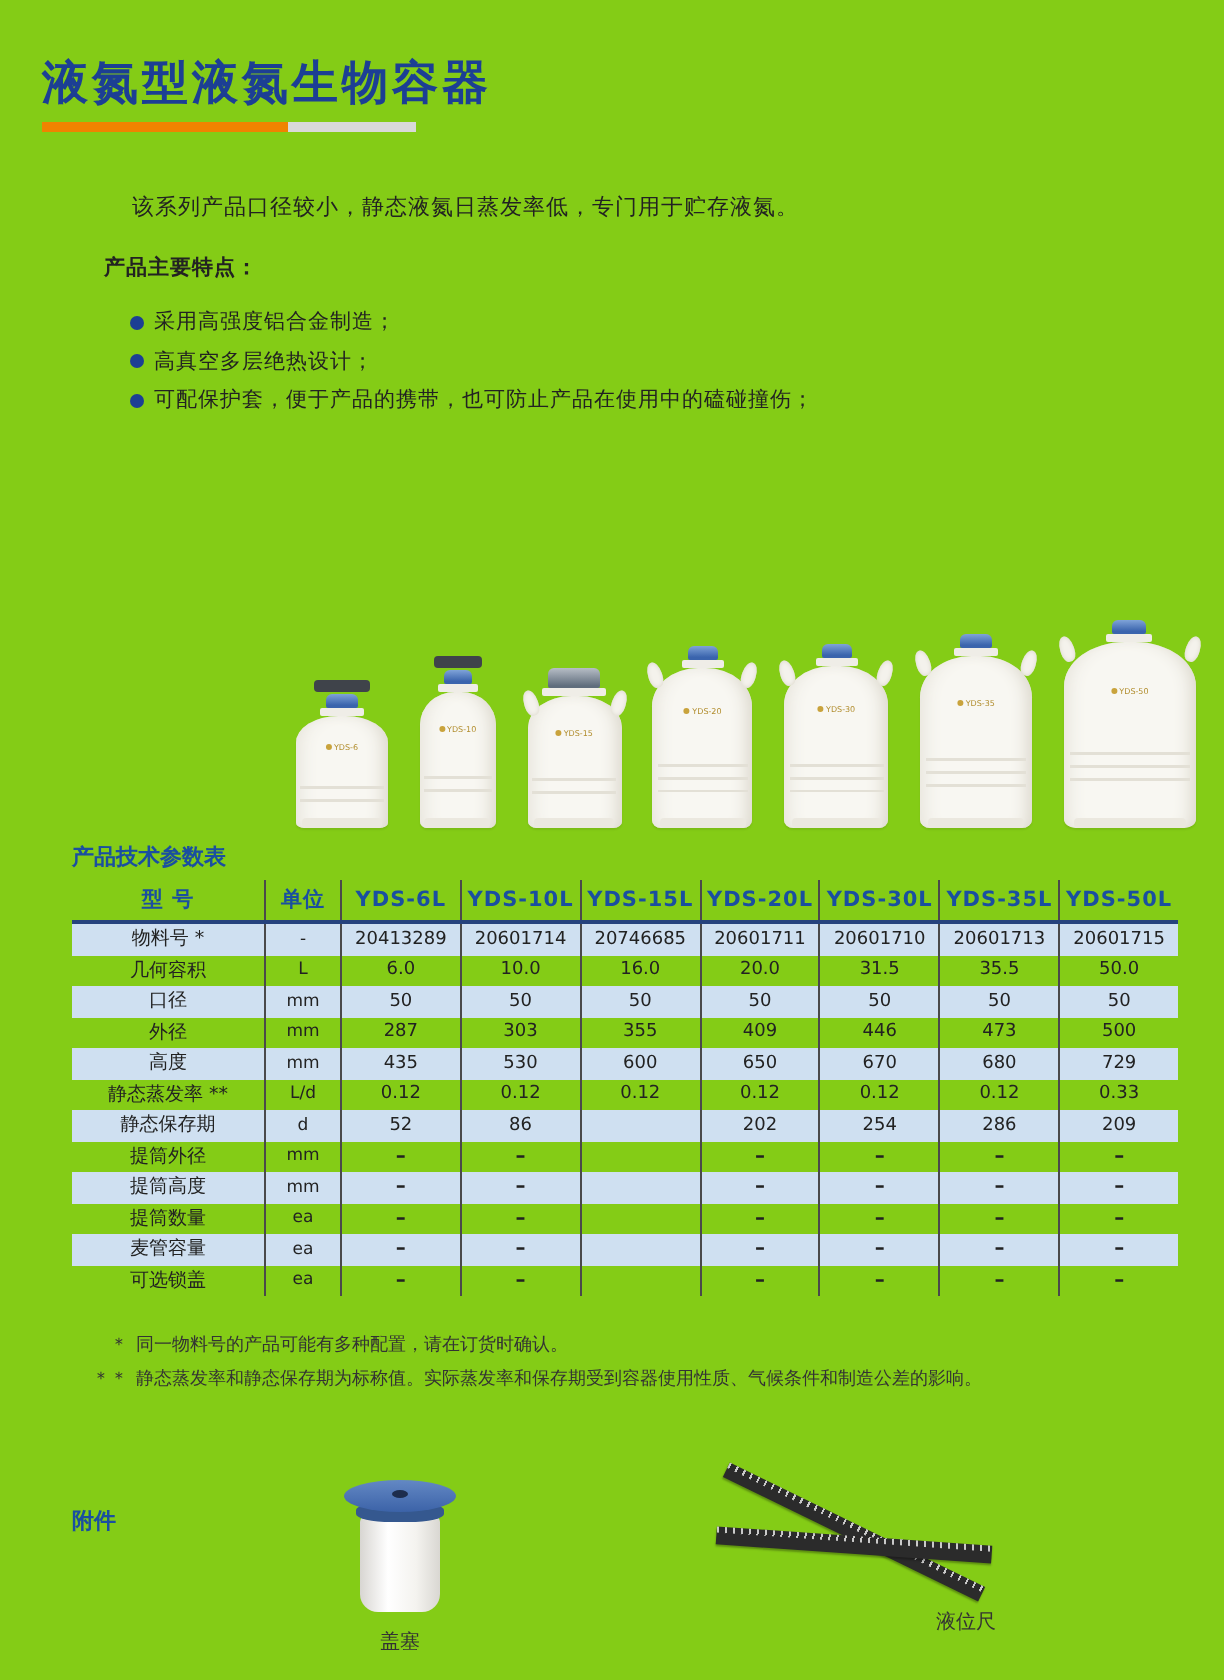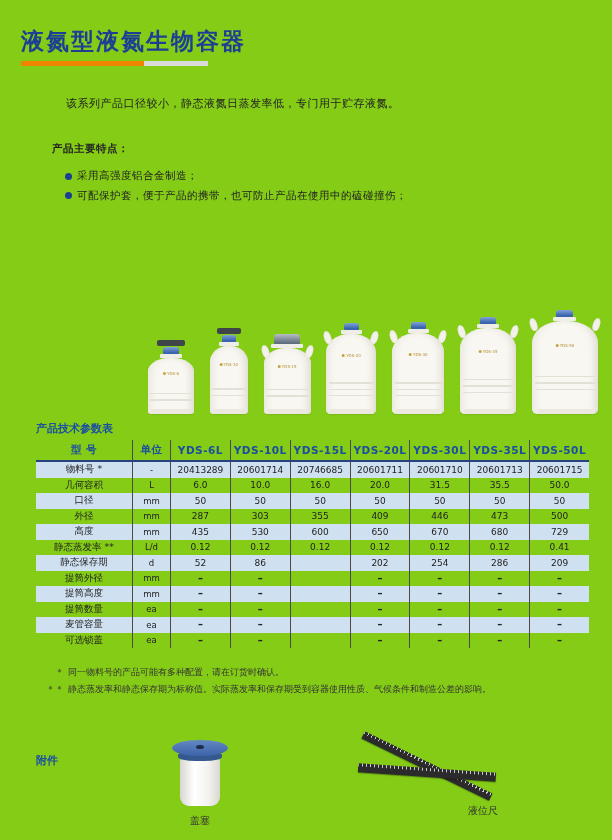--- a/index.html
+++ b/index.html
@@ -11,21 +11,21 @@
   
   .page-title{
     position:absolute; left:21px; top:26px; margin:0;
     font-size:23px; font-weight:bold; color:#1c3f94; letter-spacing:2px;
   }
   .title-rule{position:absolute; left:21px; top:61px; height:5px; width:187px; font-size:0;}
   .rule-orange{display:inline-block; width:123px; height:5px; background:#f08300; vertical-align:top;}
   .rule-gray{display:inline-block; width:64px; height:5px; background:#d9d9d9; vertical-align:top;}
   
   .intro{position:absolute; left:66px; top:96px; margin:0; font-size:11px; color:#222; letter-spacing:0.5px;}
-  .features{position:absolute; left:52px; top:142px; font-size:10.5px; color:#222;}
+  .features{position:absolute; left:52px; top:127px; font-size:10.5px; color:#222;}
   .features-heading{font-weight:bold; margin-bottom:6px; letter-spacing:0.5px;}
   .features-list{list-style:none; margin:13px; padding:0;}
   .features-list li{display:flex; align-items:center; margin-bottom:5.5px; letter-spacing:0.5px;}
   .bullet-dot{display:inline-block; width:7px; height:7px; border-radius:50%; background:#1c3f94; margin-right:5px; flex:0 0 auto;}
   
   .products{position:absolute; left:148px; top:298px; width:450px; height:116px;
     display:flex; align-items:flex-end; justify-content:space-between;}
   .dewar{display:flex; flex-direction:column; align-items:center; position:relative;}
   .d-handle{background:#3f434a; border-radius:2px; margin-bottom:1px;}
   .d-cap{background:linear-gradient(180deg,#7fa3d8 0%,#3a64ad 80%); border-radius:3px 3px 1px 1px;}
@@ -99,20 +99,24 @@
 
   <div class="features">
     <div class="features-heading">产品主要特点：</div>
     <ul class="features-list" id="features-list">
         <li>
           <span class="bullet-dot"></span>
           <span>采用高强度铝合金制造；</span>
         </li>
         <li>
           <span class="bullet-dot"></span>
+          <span>高真空多层绝热设计；</span>
+        </li>
+        <li>
+          <span class="bullet-dot"></span>
           <span>可配保护套，便于产品的携带，也可防止产品在使用中的磕碰撞伤；</span>
         </li>
       </ul>
   </div>
 
   <div class="products" id="products">
       <div class="dewar">
         <div class="d-handle" style="width: 28.52px; height: 6px;"></div>
         <div class="d-cap" style="width: 16px; height: 7px;"></div>
         <div class="d-neck" style="width: 22px; height: 4px;"></div>
@@ -260,21 +264,21 @@
         </div>
         <div class="t-row">
           <div class="c-label">静态蒸发率 **</div>
           <div class="c-unit">L/d</div>
           <div class="c-val">0.12</div>
           <div class="c-val">0.12</div>
           <div class="c-val">0.12</div>
           <div class="c-val">0.12</div>
           <div class="c-val">0.12</div>
           <div class="c-val">0.12</div>
-          <div class="c-val">0.41</div>
+          <div class="c-val">0.33</div>
         </div>
         <div class="t-row">
           <div class="c-label">静态保存期</div>
           <div class="c-unit">d</div>
           <div class="c-val">52</div>
           <div class="c-val">86</div>
           <div class="c-val"></div>
           <div class="c-val">202</div>
           <div class="c-val">254</div>
           <div class="c-val">286</div>

